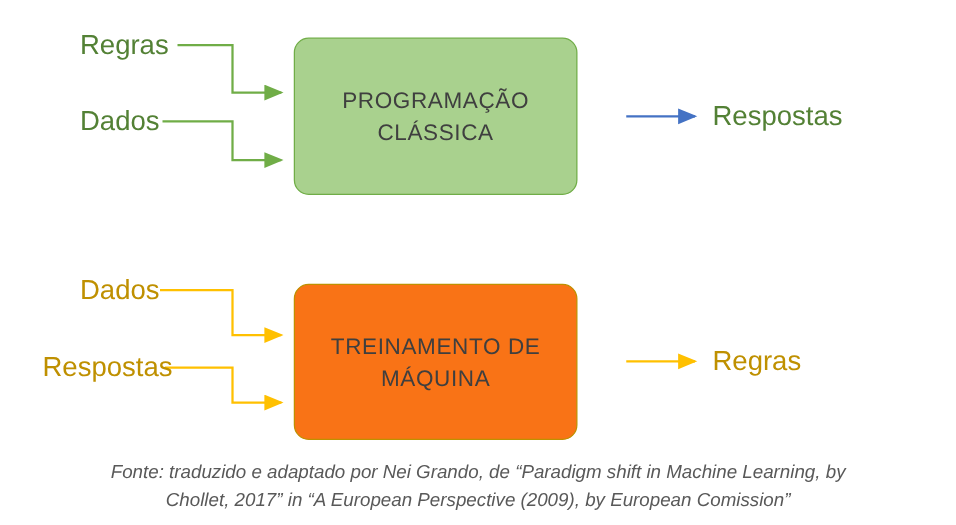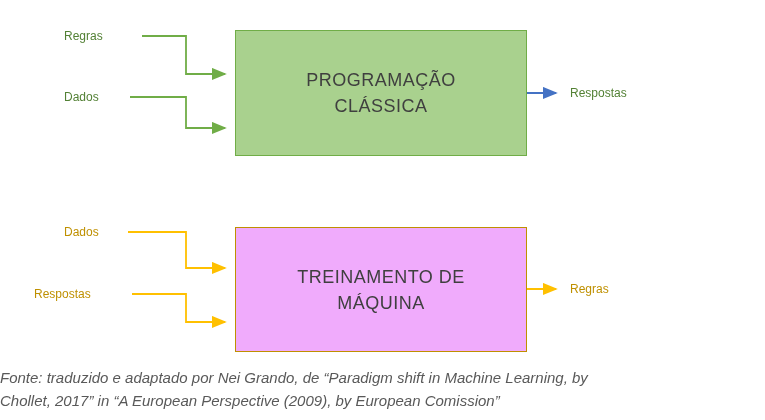--- a/index.html
+++ b/index.html
@@ -13,58 +13,60 @@
   }
   .arrows {
     position: absolute;
     inset: 0;
     width: 765px;
     height: 420px;
     pointer-events: none;
   }
   .label {
     position: absolute;
-    font-size: 12px;
+    font-size: 22px;
     line-height: 24px;
     white-space: nowrap;
   }
   .green-text  { color: #538135; }
   .orange-text { color: #bf9000; }
   .box {
     position: absolute;
     left: 235px;
-    width: 292px;
+    width: 227px;
     display: flex;
     align-items: center;
     justify-content: center;
     text-align: center;
     font-size: 18px;
     line-height: 26px;
     color: #3f3f3f;
     letter-spacing: 0.5px;
     padding: 0 28px;
     box-sizing: border-box;
+    border-radius: 12px;
   }
   .box-classic {
     top: 30px;
     height: 126px;
     background: #a9d18e;
     border: 1.5px solid #70ad47;
   }
   .box-training {
     top: 227px;
     height: 125px;
-    background: #f0abfc;
+    background: #f97316;
     border: 1.5px solid #bf9000;
   }
   .caption {
     position: absolute;
     left: 0;
     right: 0;
     top: 366px;
+    text-align: center;
     font-style: italic;
     font-size: 15px;
     line-height: 23px;
     color: #595959;
   }
 </style>
 </head>
 <body>
 
 <div class="canvas">

